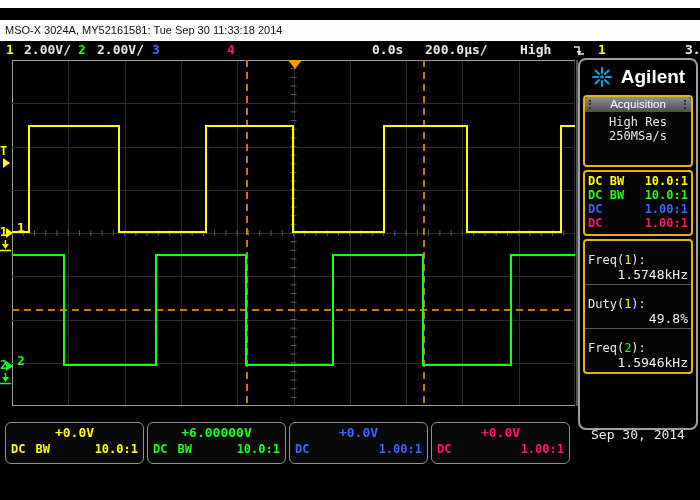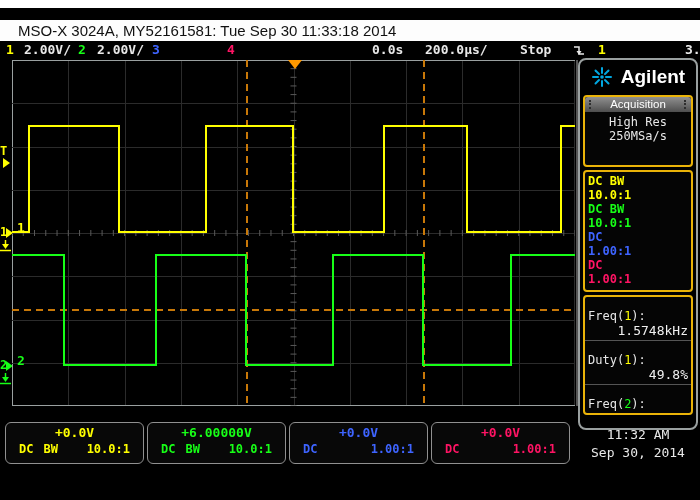--- a/index.html
+++ b/index.html
@@ -1,22 +1,22 @@
 <!DOCTYPE html>
 <html><head>
 <meta charset="utf-8">
 <style>
   * { margin:0; padding:0; box-sizing:border-box; }
   html,body { width:700px; height:500px; background:#ffffff; overflow:hidden;
               font-family:"DejaVu Sans Mono", monospace; }
   #root { position:absolute; left:0; top:0; width:700px; height:500px; background:#fff; }
   .screen { position:absolute; left:0; top:8px; width:700px; height:492px; background:#000; }
   .titlebar { position:absolute; left:0; top:20px; width:700px; height:21px; background:#fdfdfd;
-              color:#111; font-family:"Liberation Sans", sans-serif; font-size:15px;
-              line-height:21px; padding-left:18px; }
+              color:#111; font-family:"Liberation Sans", sans-serif; font-size:11px;
+              line-height:21px; padding-left:5px; }
   
   .statusrow { position:absolute; left:0; top:42px; width:700px; height:18px;
                font-size:13px; font-weight:bold; color:#e8e8e8; }
   .statusrow span { position:absolute; white-space:pre; }
   
   #plot { position:absolute; left:12px; top:60px; width:563px; height:346px; background:#000; }
   #plot svg { position:absolute; left:0; top:0; }
   .inplot-label { position:absolute; font-size:13px; font-weight:bold; z-index:5; }
   
   .gutter { position:absolute; left:0; top:60px; width:12px; height:346px; }
@@ -33,30 +33,30 @@
   .brand-text { color:#fff; font-family:"Liberation Sans", sans-serif; font-weight:bold; font-size:19px; }
   .section { border:2px solid #eab308; border-radius:4px; margin-top:3px; background:#050505; }
   .sec-head { height:15px; background:linear-gradient(#909090,#4e4e4e); border-radius:3px 3px 0 0;
               color:#fff; font-family:"Liberation Sans", sans-serif; font-size:11.5px;
               text-align:center; line-height:15px; position:relative; }
   .grip { position:absolute; top:3px; width:3px; height:9px;
           border-left:2px dotted #2e2e2e; }
   .grip.l { left:4px; } .grip.r { right:4px; }
   .acq-body { text-align:center; color:#e8e8e8; font-size:12px; line-height:14px; padding:3px 0 22px; }
   .ch-row { display:flex; justify-content:space-between; font-size:12px; font-weight:bold;
-            line-height:14px; padding:0 3px;flex-direction:column; }
+            line-height:14px; padding:0 3px; }
   .channels-body { padding:2px 0 4px; }
   .meas-item { border-bottom:1px solid #555; padding:12px 3px 2px; }
   .meas-item:last-child { border-bottom:none; }
   .meas-label { font-size:12px; color:#e8e8e8; line-height:14px; }
   .meas-value { font-size:13px; color:#f0f0f0; text-align:right; line-height:15px; }
   
   .bottombar { position:absolute; left:5px; top:422px; width:565px; height:42px;
                display:flex; gap:3px; }
-  .chbox { flex:1; border:1px solid #909090; border-radius:6px; background:#080808; padding:2px 13px; }
+  .chbox { flex:1; border:1px solid #909090; border-radius:6px; background:#080808; padding:2px 5px; }
   .chbox .offset { text-align:center; font-size:13px; font-weight:bold; line-height:16px; }
   .chbox .row2 { display:flex; justify-content:space-between; font-size:12px; font-weight:bold;
                  line-height:16px; }
   .row2 .cpl { display:flex; gap:10px; }
   .clock { position:absolute; left:578px; top:426px; width:120px; text-align:center;
            color:#e8e8e8; font-size:13px; line-height:18px; }
 </style>
 </head>
 <body>
 
@@ -69,21 +69,21 @@
 
   <div class="statusrow">
     <span style="left: 6px; color: rgb(255, 255, 0);">1</span>
     <span style="left:24px">2.00V/</span>
     <span style="left: 78px; color: rgb(23, 255, 23);">2</span>
     <span style="left:97px">2.00V/</span>
     <span style="left: 152px; color: rgb(62, 100, 255);">3</span>
     <span style="left: 227px; color: rgb(255, 20, 100);">4</span>
     <span style="left:372px">0.0s</span>
     <span style="left:425px">200.0µs/</span>
-    <span style="left:520px">Stop</span>
+    <span style="left:520px">High</span>
     <svg style="position:absolute;left:572px;top:2px" width="13" height="14">
       <path d="M2 3 H7 V10 H12" stroke="#e8e8e8" stroke-width="1.5" fill="none"></path>
       <path d="M4.5 7 L9.5 7 L7 11 Z" fill="#e8e8e8"></path>
     </svg>
     <span style="left: 598px; color: rgb(255, 255, 0);">1</span>
     <span style="left:685px">3.33V</span>
   </div>
 
   <div class="gutter">
     <div class="lbl" style="top:84px;color:#ffff00">T</div>
@@ -289,20 +289,21 @@
       <div class="meas-item">
         <div class="meas-label"><span>Freq(</span><span style="color: rgb(255, 255, 0);">1</span><span>):</span></div>
         <div class="meas-value">1.5748kHz</div>
       </div>
       <div class="meas-item">
         <div class="meas-label"><span>Duty(</span><span style="color: rgb(255, 255, 0);">1</span><span>):</span></div>
         <div class="meas-value">49.8%</div>
       </div>
       <div class="meas-item">
         <div class="meas-label"><span>Freq(</span><span style="color: rgb(23, 255, 23);">2</span><span>):</span></div>
+        <div class="meas-value">1.5946kHz</div>
       </div>
     </div>
   </div>
 
   <div class="bottombar">
     <div class="chbox" style="color: rgb(255, 255, 0);">
       <div class="offset">+0.0V</div>
       <div class="row2">
           <span class="cpl">
             <span>DC</span>
@@ -335,16 +336,15 @@
       <div class="row2">
           <span class="cpl">
             <span>DC</span>
           </span>
           <span>1.00:1</span>
         </div>
     </div>
   </div>
 
   <div class="clock">
-    <div>11:32 AM</div>
     <div>Sep 30, 2014</div>
   </div>
 </div>
 
 </body></html>

